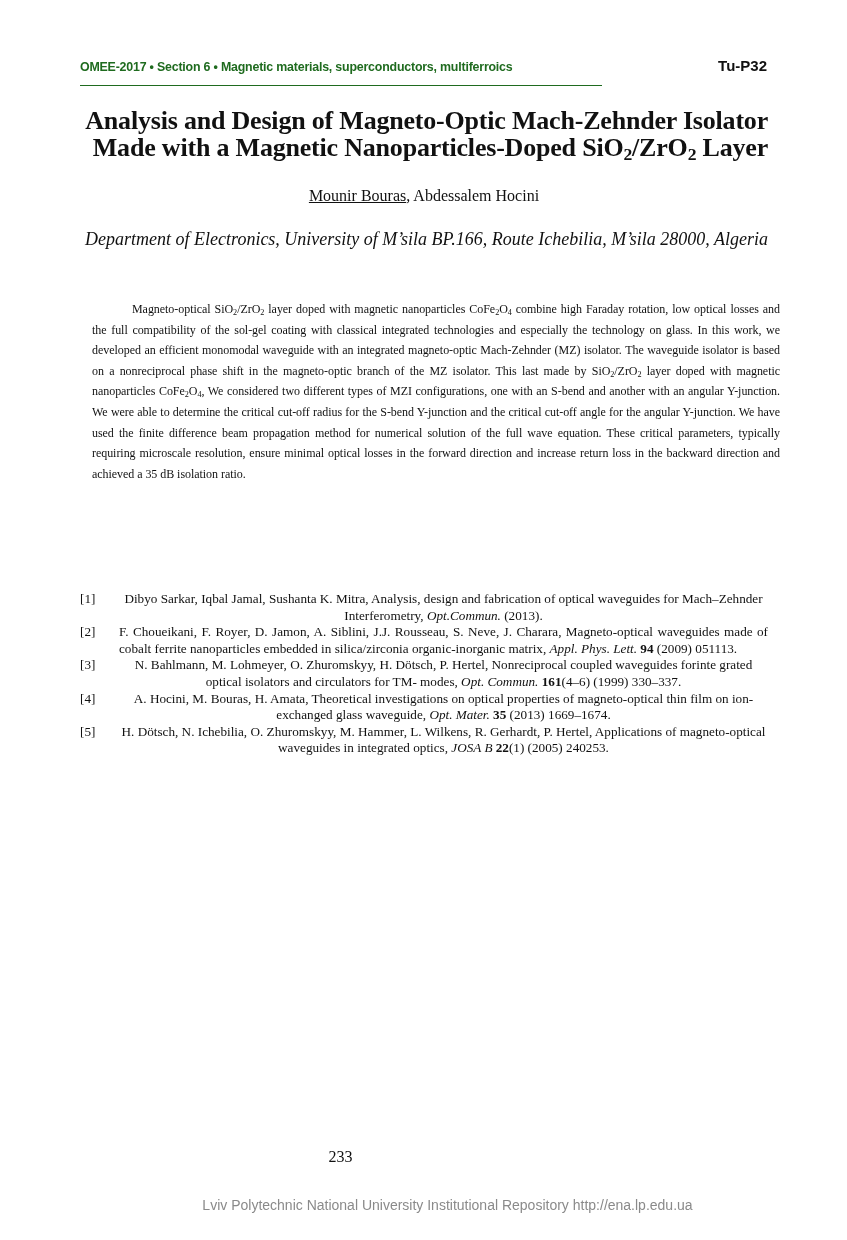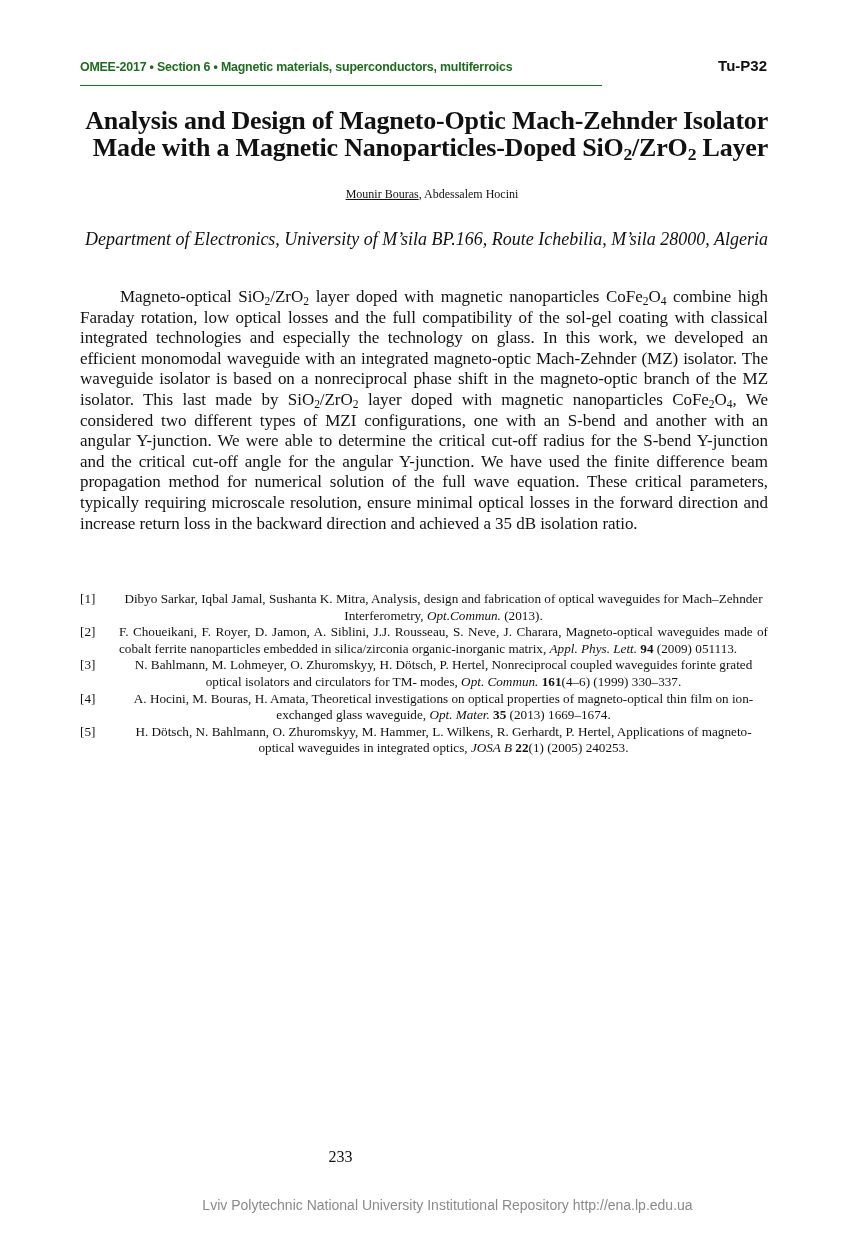--- a/index.html
+++ b/index.html
@@ -53,51 +53,51 @@
       line-height: 27px;
       letter-spacing: -0.2px;
     }
     .title sub, .abstract sub {
       font-size: 0.68em;
       vertical-align: -0.25em;
       line-height: 0;
     }
     .authors {
       position: absolute;
-      left: 88px;
+      left: 80px;
       width: 688px;
       top: 187px;
       text-align: center;
       font-family: "Liberation Serif", serif;
-      font-size: 12px;
+      font-size: 16px;
     }
     .authors .presenting {
       text-decoration: underline;
     }
     .affiliation {
       position: absolute;
       left: 80px;
       width: 688px;
       top: 229px;
       text-align: right;
       font-family: "Liberation Serif", serif;
       font-size: 18px;
       font-style: italic;
     }
     .abstract {
       position: absolute;
       left: 80px;
       width: 688px;
       top: 287px;
       font-family: "Liberation Serif", serif;
-      font-size: 17px;
+      font-size: 12px;
       line-height: 20.6px;
       text-align: justify;
       text-indent: 40px;
-      margin: 0;
+      margin: 12px;
       letter-spacing: -0.05px;
     }
     .refs {
       position: absolute;
       left: 80px;
       width: 688px;
       top: 591px;
       font-family: "Liberation Serif", serif;
       font-size: 13.2px;
       line-height: 16.6px;
@@ -172,18 +172,18 @@
   <li>
     <span class="num">[3]</span>
     <span class="txt left"><span>N. Bahlmann, M. Lohmeyer, O. Zhuromskyy, H. Dötsch, P. Hertel, Nonreciprocal coupled waveguides forinte grated optical isolators and circulators for TM- modes, </span><i>Opt. Commun.</i> <b>161</b><span>(4–6) (1999) 330–337.</span></span>
   </li>
   <li>
     <span class="num">[4]</span>
     <span class="txt left"><span>A. Hocini, M. Bouras, H. Amata, Theoretical investigations on optical properties of magneto-optical thin film on ion-exchanged glass waveguide, </span><i>Opt. Mater.</i> <b>35</b><span> (2013) 1669–1674.</span></span>
   </li>
   <li>
     <span class="num">[5]</span>
-    <span class="txt left"><span>H. Dötsch, N. Bahlmann, O. Zhuromskyy, M. Hammer, L. Wilkens, R. Gerhardt, P. Hertel, Applications of magneto-optical waveguides in integrated optics, </span><i>JOSA B</i> <b>22</b><span>(1) (2005) 240253.</span></span>
+    <span class="txt left"><span>H. Dötsch, N. Ichebilia, O. Zhuromskyy, M. Hammer, L. Wilkens, R. Gerhardt, P. Hertel, Applications of magneto-optical waveguides in integrated optics, </span><i>JOSA B</i> <b>22</b><span>(1) (2005) 240253.</span></span>
   </li>
 </ul>
 
 <div class="page-number">233</div>
 <div class="footer">Lviv Polytechnic National University Institutional Repository http://ena.lp.edu.ua</div>
 
 </body></html>

